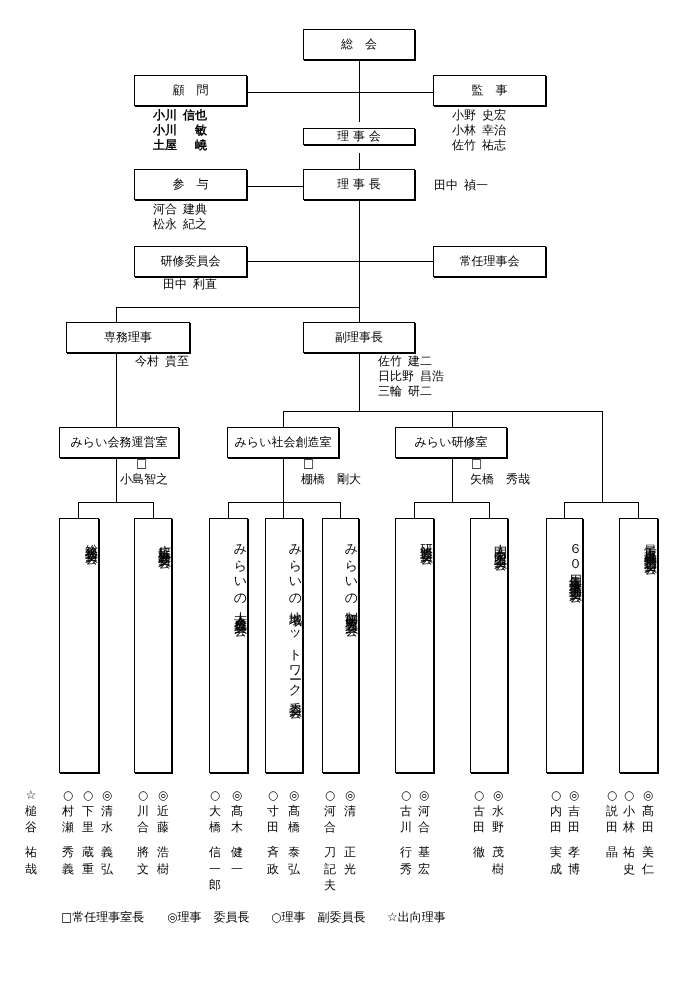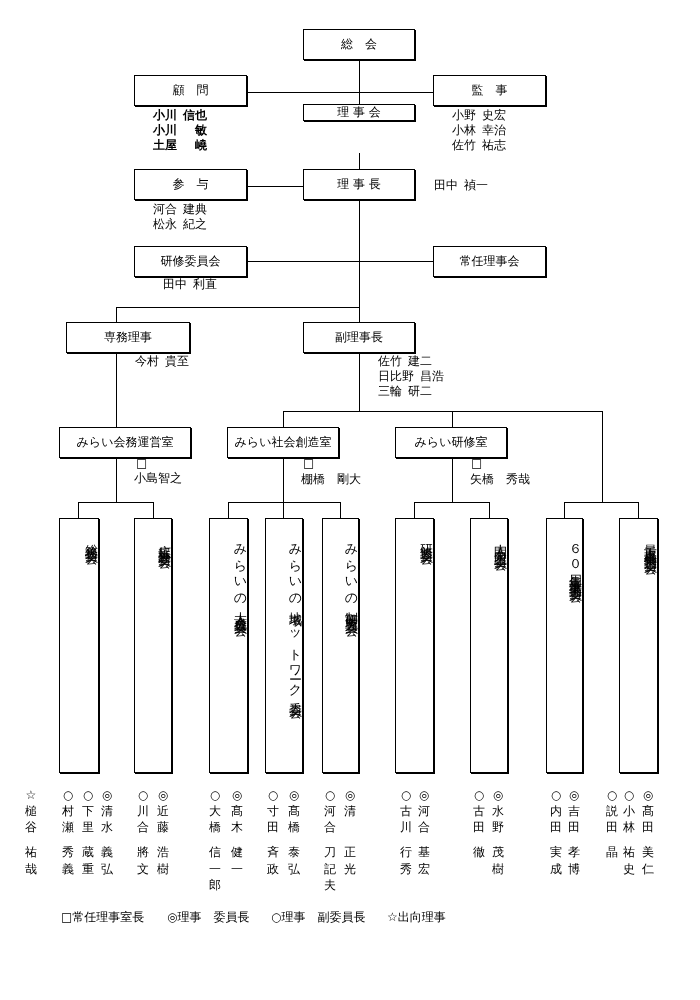--- a/index.html
+++ b/index.html
@@ -61,21 +61,21 @@
   <line x1="489.5" y1="502" x2="489.5" y2="518"></line>
 
   <line x1="564.5" y1="502.5" x2="638.5" y2="502.5"></line>
   <line x1="564.5" y1="502" x2="564.5" y2="518"></line>
   <line x1="638.5" y1="502" x2="638.5" y2="518"></line>
 </svg>
 
 <div class="box" style="left:303px;top:29px;width:112px;height:31px;">総　会</div>
 <div class="box" style="left:134px;top:75px;width:113px;height:31px;">顧　問</div>
 <div class="box" style="left:433px;top:75px;width:113px;height:31px;">監　事</div>
-<div class="box" style="left:303px;top:104px;width:112px;height:17px;">理 事 会</div>
+<div class="box" style="left:303px;top:128px;width:112px;height:17px;">理 事 会</div>
 <div class="box" style="left:134px;top:169px;width:113px;height:31px;">参　与</div>
 <div class="box" style="left:303px;top:169px;width:112px;height:31px;">理 事 長</div>
 <div class="box" style="left:134px;top:246px;width:113px;height:31px;">研修委員会</div>
 <div class="box" style="left:433px;top:246px;width:113px;height:31px;">常任理事会</div>
 <div class="box" style="left:66px;top:322px;width:124px;height:31px;">専務理事</div>
 <div class="box" style="left:303px;top:322px;width:112px;height:31px;">副理事長</div>
 
 <div class="names" style="left:153px;top:108px;font-weight:bold;">
   <span class="row"><span class="sn">小川</span><span class="gn">信也</span></span>
   <span class="row"><span class="sn">小川</span><span class="gn">敏</span></span>
@@ -98,26 +98,26 @@
 </div>
 <div class="names" style="left:135px;top:354px;">
   <span class="row"><span class="sn">今村</span><span class="gn">貴至</span></span>
 </div>
 <div class="names" style="left:378px;top:354px;">
   <span class="row"><span class="sn">佐竹</span><span class="gn">建二</span></span>
   <span class="row"><span class="sn">日比野</span><span class="gn">昌浩</span></span>
   <span class="row"><span class="sn">三輪</span><span class="gn">研二</span></span>
 </div>
 
-<div class="box" style="left:59px;top:427px;width:132px;height:31px;font-family:Liberation Mono, monospace;">みらい会務運営室</div>
+<div class="box" style="left:59px;top:427px;width:120px;height:31px;font-family:Liberation Mono, monospace;">みらい会務運営室</div>
 <div class="box" style="left:227px;top:427px;width:112px;height:31px;">みらい社会創造室</div>
 <div class="box" style="left:395px;top:427px;width:112px;height:31px;">みらい研修室</div>
 
 <span class="head-mark" style="left:136px;top:457px;">□</span>
-<span class="head-name" style="left:134px;top:472px;font-family:Liberation Mono, monospace;">小島智之</span>
+<span class="head-name" style="left:120px;top:472px;">小島智之</span>
 <span class="head-mark" style="left:303px;top:457px;">□</span>
 <span class="head-name" style="left:301px;top:472px;">棚橋　剛大</span>
 <span class="head-mark" style="left:471px;top:457px;">□</span>
 <span class="head-name" style="left:470px;top:472px;">矢橋　秀哉</span>
 
 <div class="vbox" style="left:59px;width:40px;">
     <span class="vtext">総務委員会</span>
   </div>
 <div class="vbox" style="left:134px;width:38px;">
     <span class="vtext">広報渉外委員会</span>

